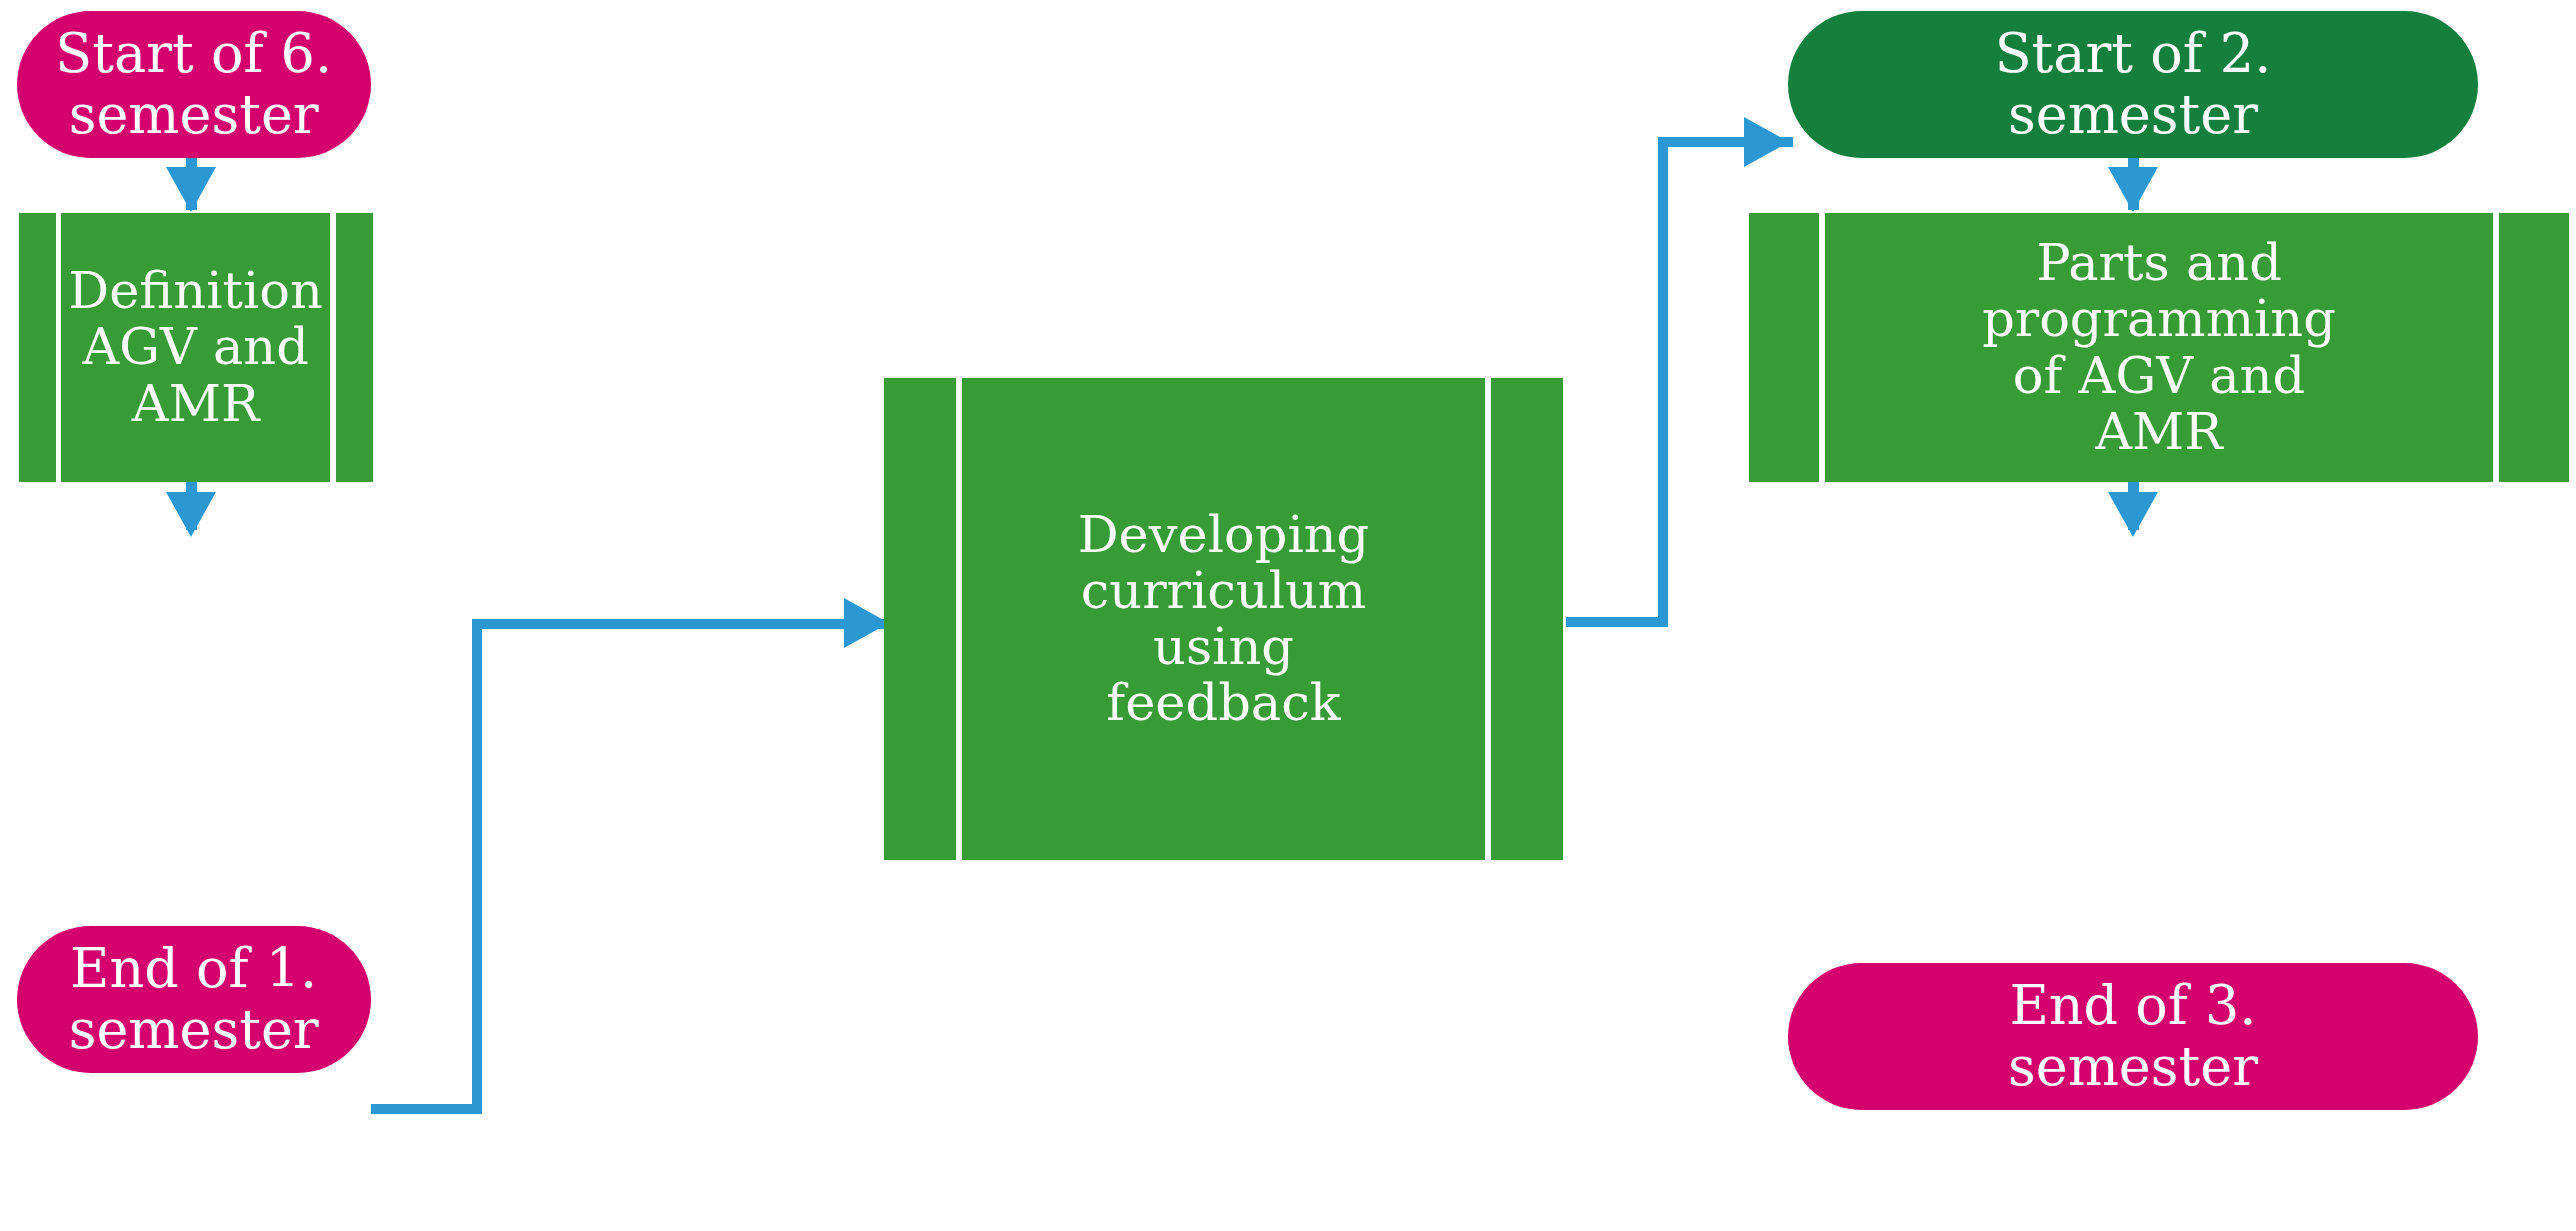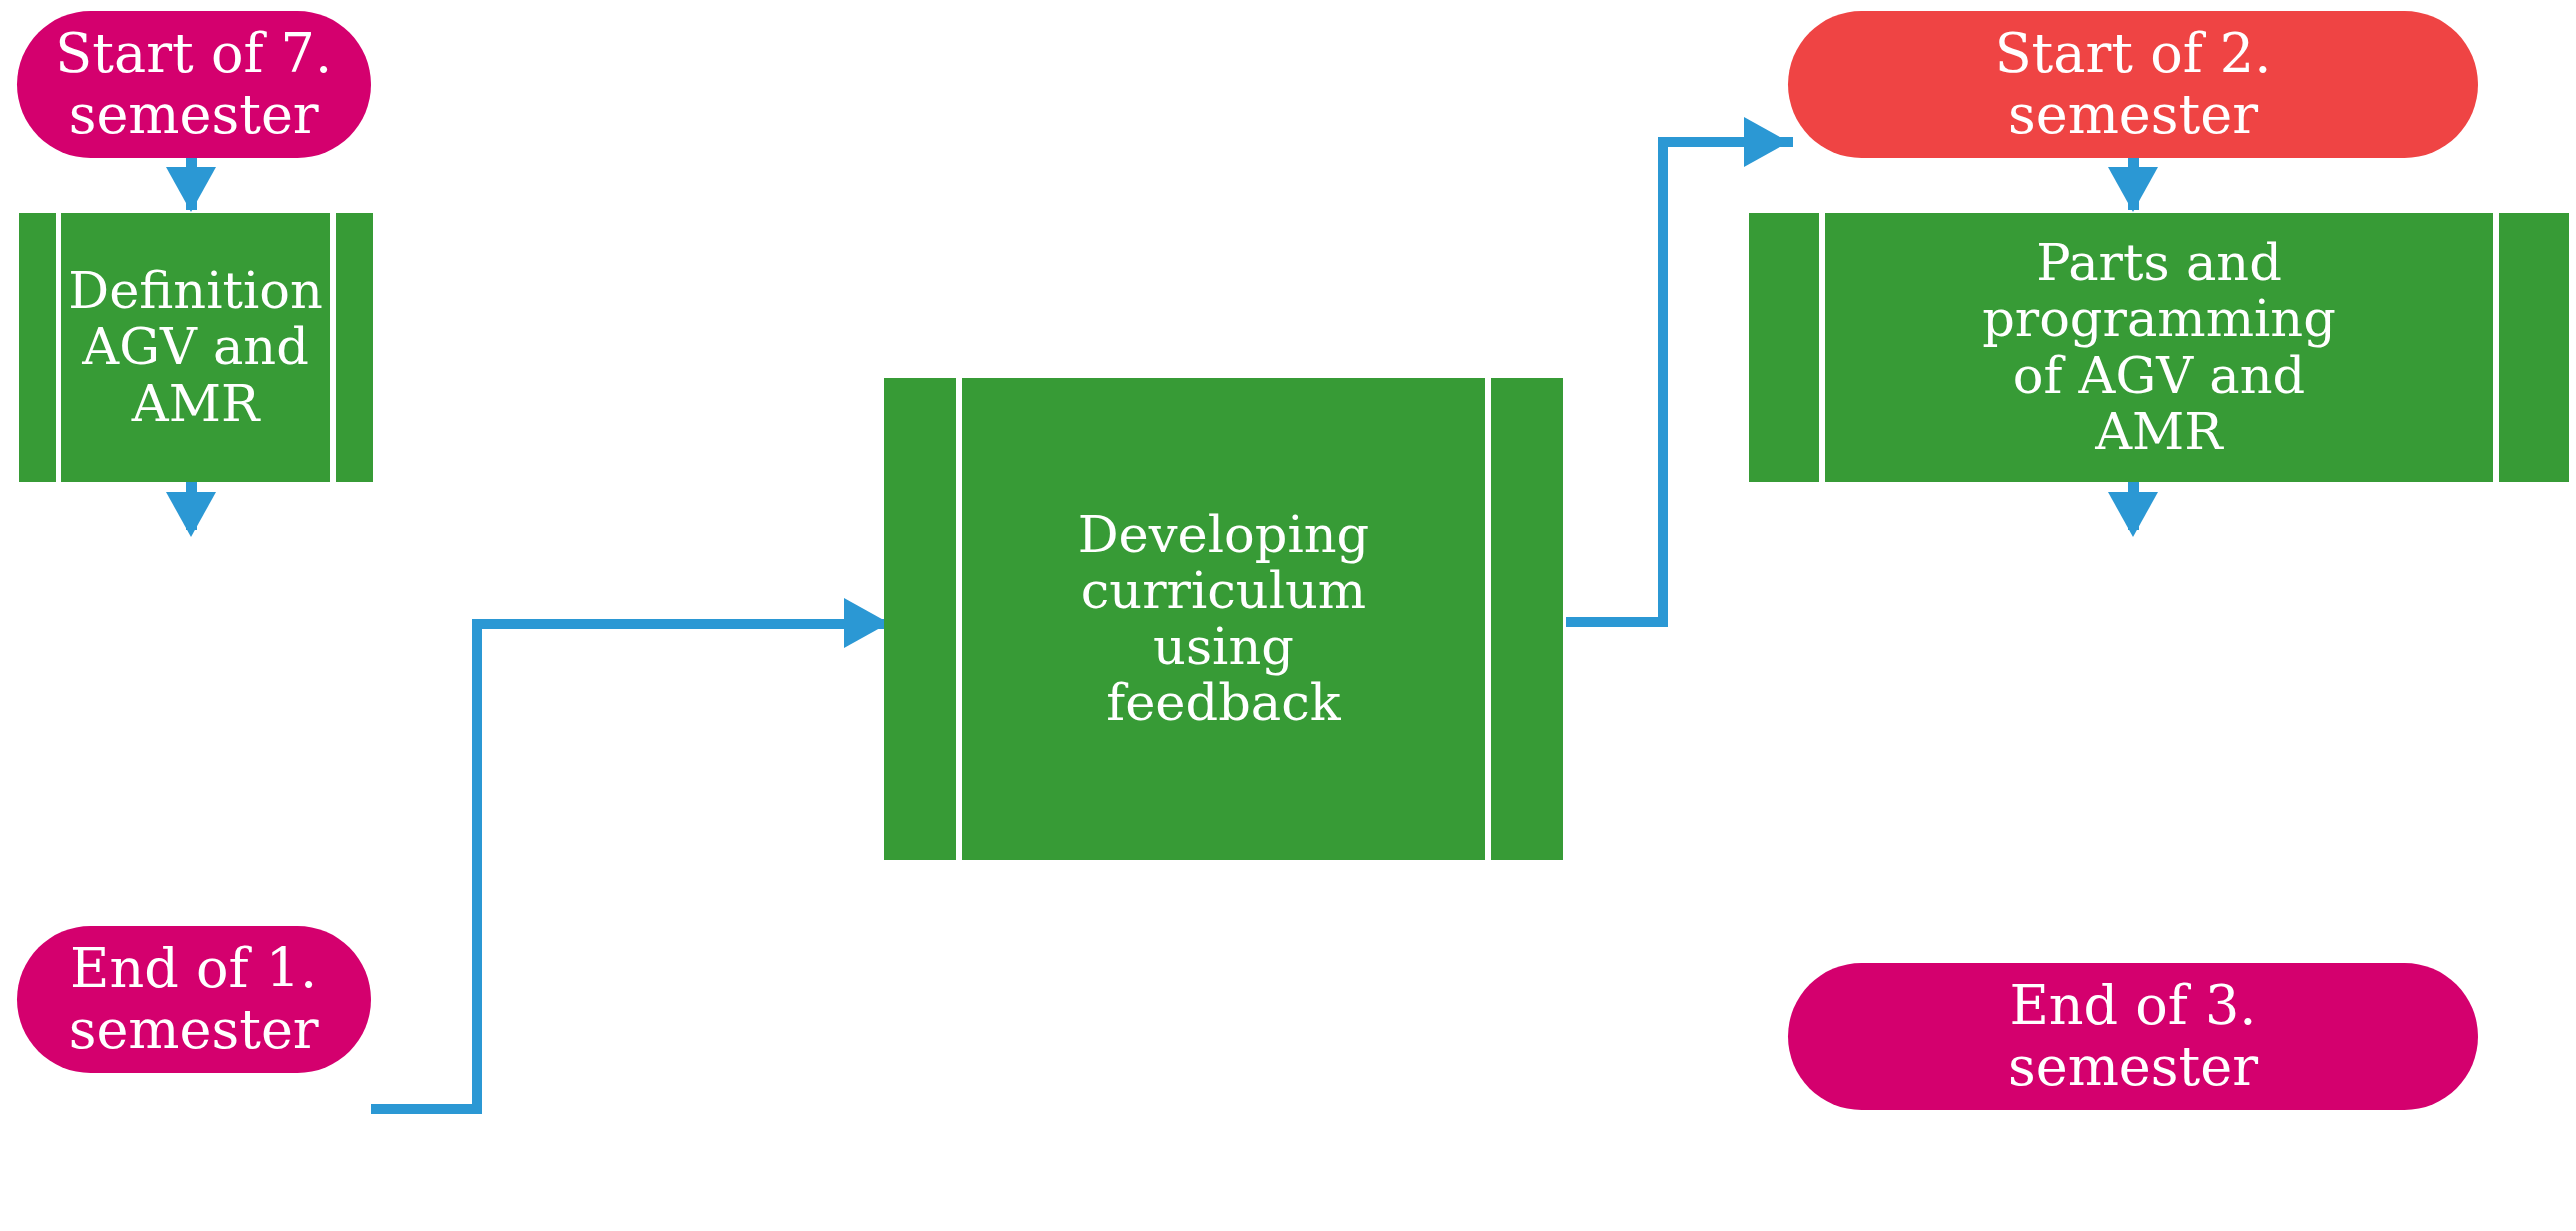--- a/index.html
+++ b/index.html
@@ -73,21 +73,21 @@
     border-bottom: 25px solid transparent;
     border-left: 45px solid #2b98d4;
   }
 </style>
 </head>
 <body>
 
 <div id="canvas">
 
   <div class="pill" style="left: 16.7px; top: 11px; width: 354px; height: 147px; font-size: 54px; background: rgb(212, 0, 110);">
-    <span>Start of 7.
+    <span>Start of 6.
 semester</span>
   </div>
 
   <div class="seg" style="left: 186px; top: 158px; width: 11px; height: 52px; background: rgb(43, 152, 212);"></div>
   <div class="arrow-down" style="left: 166px; top: 167px; border-top-color: rgb(43, 152, 212);"></div>
 
   <div class="proc" style="left:18.6px; top:213px; width:354px; height:269px; font-size:51px;">
     <div class="bar" style="width: 37px; background: rgb(55, 155, 54);"></div>
     <div class="gap" style="width:5.6px;"></div>
     <div class="body" style="background: rgb(55, 155, 54);">
@@ -123,21 +123,21 @@
     </div>
     <div class="gap" style="width:5.6px;"></div>
     <div class="bar" style="width: 72px; background: rgb(55, 155, 54);"></div>
   </div>
 
   <div class="seg" style="left: 1566px; top: 617px; width: 102px; height: 10.2px; background: rgb(43, 152, 212);"></div>
   <div class="seg" style="left: 1658px; top: 137px; width: 10.2px; height: 490px; background: rgb(43, 152, 212);"></div>
   <div class="seg" style="left: 1658px; top: 137px; width: 135px; height: 10.2px; background: rgb(43, 152, 212);"></div>
   <div class="arrow-right" style="left: 1744px; top: 117px; border-left-color: rgb(43, 152, 212);"></div>
 
-  <div class="pill" style="left: 1788px; top: 11px; width: 690px; height: 147px; font-size: 54px; background: #ef4444;">
+  <div class="pill" style="left: 1788px; top: 11px; width: 690px; height: 147px; font-size: 54px; background: #15803d;">
     <span>Start of 2.
 semester</span>
   </div>
 
   <div class="seg" style="left: 2128px; top: 158px; width: 11px; height: 52px; background: rgb(43, 152, 212);"></div>
   <div class="arrow-down" style="left: 2108px; top: 167px; border-top-color: rgb(43, 152, 212);"></div>
 
   <div class="proc" style="left:1749px; top:213px; width:820px; height:269px; font-size:51px;">
     <div class="bar" style="width: 70px; background: rgb(55, 155, 54);"></div>
     <div class="gap" style="width:5.6px;"></div>

